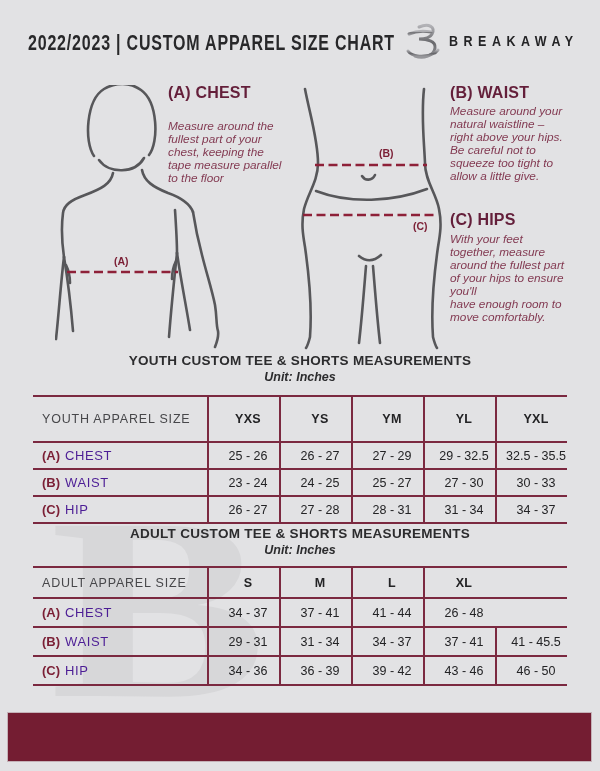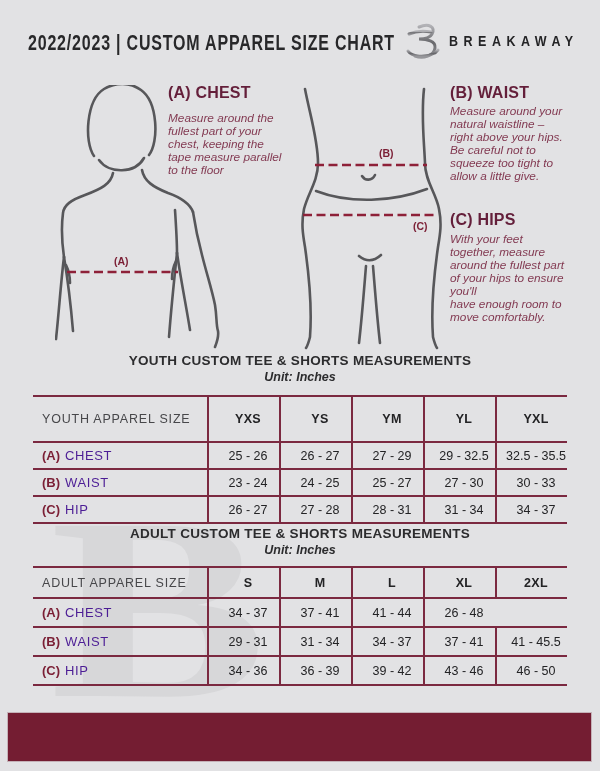--- a/index.html
+++ b/index.html
@@ -136,21 +136,21 @@
           <path d="M78 181 C 80 205, 82 232, 85 258"></path>
         </g>
         <path d="M20 80 L 132 80" stroke="#8e2139" stroke-width="2.5" stroke-dasharray="9 4.5" fill="none"></path>
         <path d="M8 130 L 142 130" stroke="#8e2139" stroke-width="2.5" stroke-dasharray="9 4.5" fill="none"></path>
       </svg>
     </div>
     <div class="abs marker-label" style="left:379px; top:147px;">(B)</div>
     <div class="abs marker-label" style="left:413px; top:220px;">(C)</div>
 
     <div class="abs guide-heading" style="left:168px; top:84px;">(A) CHEST</div>
-    <div class="abs guide-body" style="left:168px; top:112px; width:140px;">Measure around the
+    <div class="abs guide-body" style="left:168px; top:120px; width:140px;">Measure around the
 fullest part of your
 chest, keeping the
 tape measure parallel
 to the floor</div>
 
     <div class="abs guide-heading" style="left:450px; top:84px;">(B) WAIST</div>
     <div class="abs guide-body" style="left:450px; top:105px; width:140px;">Measure around your
 natural waistline –
 right above your hips.
 Be careful not to
@@ -214,21 +214,20 @@
 
     <div class="abs tbl-title" style="top:526px;">ADULT CUSTOM TEE &amp; SHORTS MEASUREMENTS</div>
     <div class="abs tbl-unit" style="top:543px;">Unit: Inches</div>
     <div class="abs sizetable adult" style="left:33px; top:566px;">
         <div class="trow thead">
           <div class="cell label-cell">ADULT APPAREL SIZE</div>
           <div class="cell size-cell">S</div>
           <div class="cell size-cell">M</div>
           <div class="cell size-cell">L</div>
           <div class="cell size-cell">XL</div>
-          <div class="cell size-cell">2XL</div>
         </div>
         <div class="trow">
           <div class="cell label-cell row-label">
             <div class="prefix">(A)</div>
             <div class="lbl">CHEST</div>
           </div>
           <div class="cell size-cell">34 - 37</div>
           <div class="cell size-cell">37 - 41</div>
           <div class="cell size-cell">41 - 44</div>
           <div class="cell size-cell">26 - 48</div>

